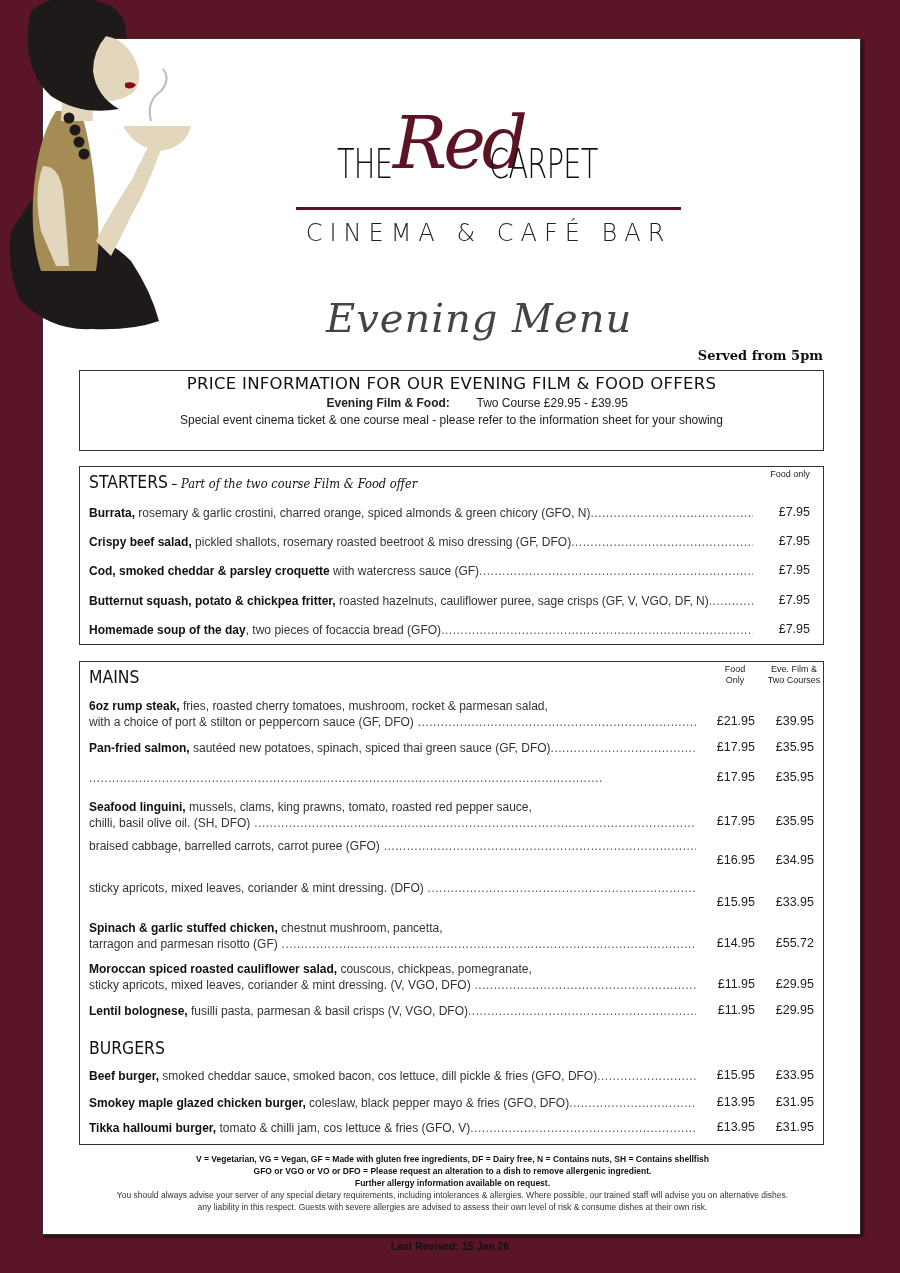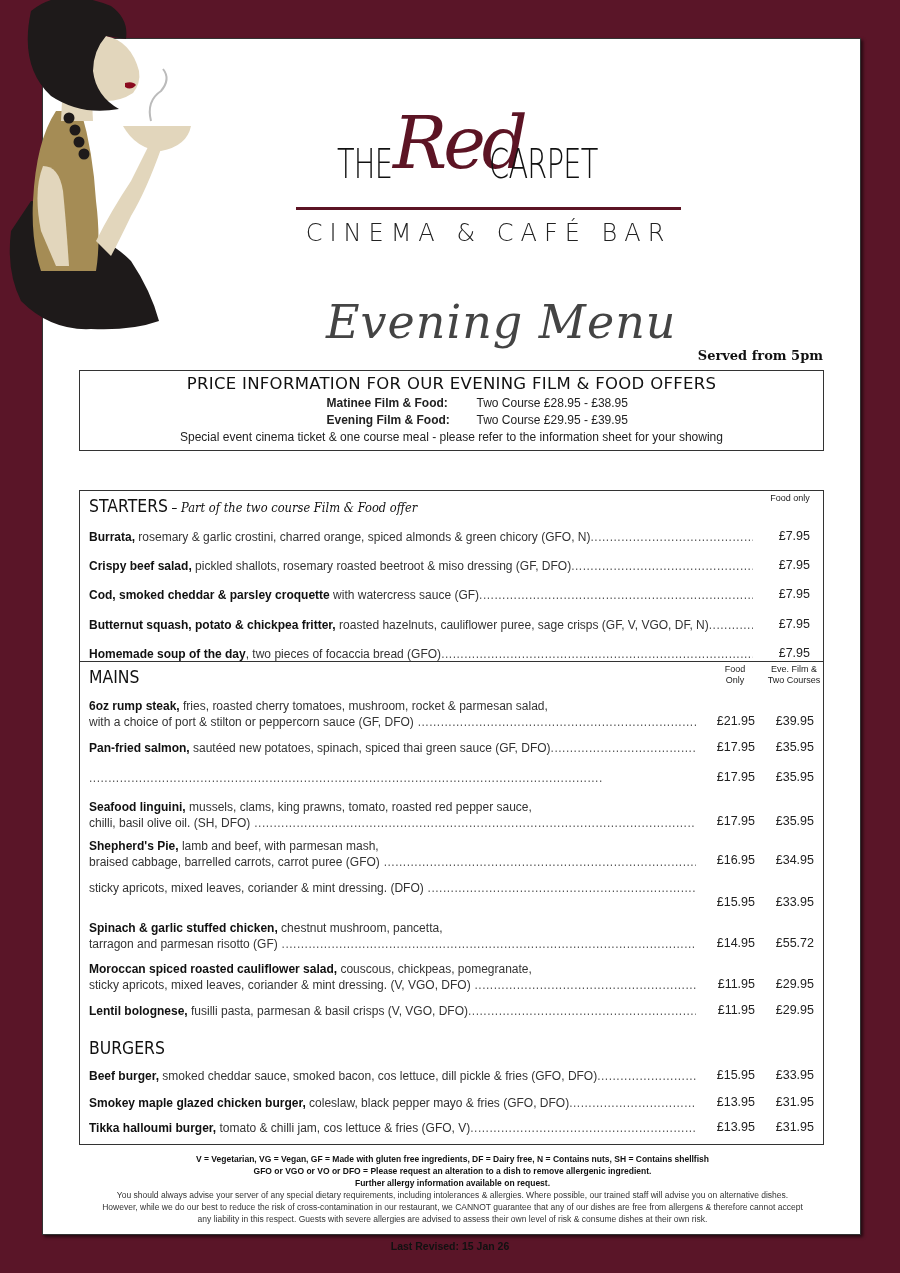--- a/index.html
+++ b/index.html
@@ -37,21 +37,21 @@
   }
   .logo-rule { position: absolute; left: 295px; top: 206px; width: 385px; height: 3px; background: #5c1424; }
   .logo-sub {
     position: absolute; left: 295px; top: 218px; width: 385px; text-align: center;
     font-family: "DejaVu Sans", sans-serif; font-weight: 200; font-size: 24px;
     letter-spacing: 7px; color: #222;
   }
   .menu-title {
     position: absolute; left: 325px; top: 294px;
     font-family: "DejaVu Serif", serif; font-style: italic;
-    font-size: 46px; color: #444; letter-spacing: 1px;
+    font-size: 40px; color: #444; letter-spacing: 1px;
   }
   .served {
     position: absolute; right: 78px; top: 347px;
     font-family: "DejaVu Serif", serif; font-size: 13px; font-weight: bold; color: #111;
   }
   
   .box { position: absolute; left: 78px; width: 745px; border: 1.5px solid #333; background: #fff; }
   .price-box { top: 369px; height: 81px; text-align: center; }
   .price-title {
     font-family: "DejaVu Sans", sans-serif; font-size: 16.5px; color: #111;
@@ -70,21 +70,21 @@
   .sec-sub { font-family: "DejaVu Serif", serif; font-size: 12.5px; font-style: italic; }
   .col-head { position: absolute; font-size: 9px; text-align: center; line-height: 11px; color: #222; }
 
   .item { position: absolute; left: 9px; font-size: 12px; line-height: 16px; color: #333; }
   .item b { color: #111; }
   .item .line { display: flex; width: 664px; white-space: nowrap; overflow: hidden; }
   .item .line-text { flex: none; }
   .item .dots { flex: 1; overflow: hidden; color: #555; letter-spacing: 0.5px; }
   .price { position: absolute; font-size: 12.5px; color: #222; text-align: right; width: 50px; }
 
-  .starters-box { top: 489px; height: 179px; }
+  .starters-box { top: 465px; height: 179px; }
   .starters-box .item .line { width: 664px; }
   .mains-box { top: 660px; height: 484px; }
   .mains-box .item .line { width: 607px; }
 
   .footer { position: absolute; left: 0; top: 1114px; width: 819px; text-align: center; font-size: 8.5px; line-height: 12px; color: #333; }
   .footer .strong { font-weight: bold; color: #111; }
   .revised { position: absolute; left: 0; top: 1240px; width: 900px; text-align: center; font-size: 10.5px; font-weight: bold; color: #111; }
 </style>
 </head>
 <body>
@@ -125,24 +125,20 @@
     <div class="logo-sub">CINEMA &amp; CAFÉ BAR</div>
     <div class="menu-title">Evening Menu</div>
     <div class="served">Served from 5pm</div>
   </div>
 
   <div style="position:absolute; left:-42px; top:-38px; width:900px; height:1273px;">
 
     <div class="box price-box">
       <div class="price-title">PRICE INFORMATION FOR OUR EVENING FILM &amp; FOOD OFFERS</div>
       <div class="price-row">
-        <span class="lbl">Matinee Film &amp; Food:</span>
-        <span class="val">Two Course £28.95 - £38.95</span>
-      </div>
-      <div class="price-row">
         <span class="lbl">Evening Film &amp; Food:</span>
         <span class="val">Two Course £29.95 - £39.95</span>
       </div>
       <div class="price-note">Special event cinema ticket &amp; one course meal - please refer to the information sheet for your showing</div>
     </div>
 
     <div class="box starters-box">
       <div class="sec-title" style="top:5px;">
         <span>STARTERS</span><span class="sec-sub"> – Part of the two course Film &amp; Food offer</span>
       </div>
@@ -225,21 +221,20 @@
         <div><b>Seafood linguini,</b><span> mussels, clams, king prawns, tomato, roasted red pepper sauce,</span></div>
         <div class="line">
             <span class="line-text">chilli, basil olive oil. (SH, DFO)</span>
             <span class="dots">&nbsp;......................................................................................................................................</span>
           </div>
       </div>
       <div class="price" style="left:625px; top:152px;">£17.95</div>
       <div class="price" style="left:684px; top:152px;">£35.95</div>
 
       <div class="item" style="top:176px;">
-        <div><b>Shepherd's Pie,</b><span> lamb and beef, with parmesan mash,</span></div>
         <div class="line">
             <span class="line-text">braised cabbage, barrelled carrots, carrot puree (GFO)</span>
             <span class="dots">&nbsp;......................................................................................................................................</span>
           </div>
       </div>
       <div class="price" style="left:625px; top:191px;">£16.95</div>
       <div class="price" style="left:684px; top:191px;">£34.95</div>
 
       <div class="item" style="top:218px;">
         <div class="line">
@@ -308,18 +303,17 @@
       <div class="price" style="left:625px; top:458px;">£13.95</div>
       <div class="price" style="left:684px; top:458px;">£31.95</div>
     </div>
   </div>
 
   <div class="footer">
     <div class="strong">V = Vegetarian, VG = Vegan, GF = Made with gluten free ingredients, DF = Dairy free, N = Contains nuts, SH = Contains shellfish</div>
     <div class="strong">GFO or VGO or VO or DFO = Please request an alteration to a dish to remove allergenic ingredient.</div>
     <div class="strong">Further allergy information available on request.</div>
     <div>You should always advise your server of any special dietary requirements, including intolerances &amp; allergies. Where possible, our trained staff will advise you on alternative dishes.</div>
-    <div>However, while we do our best to reduce the risk of cross-contamination in our restaurant, we CANNOT guarantee that any of our dishes are free from allergens &amp; therefore cannot accept</div>
     <div>any liability in this respect. Guests with severe allergies are advised to assess their own level of risk &amp; consume dishes at their own risk.</div>
   </div>
 </div>
 
 <div class="revised">Last Revised: 15 Jan 26</div>
 
 </body></html>

